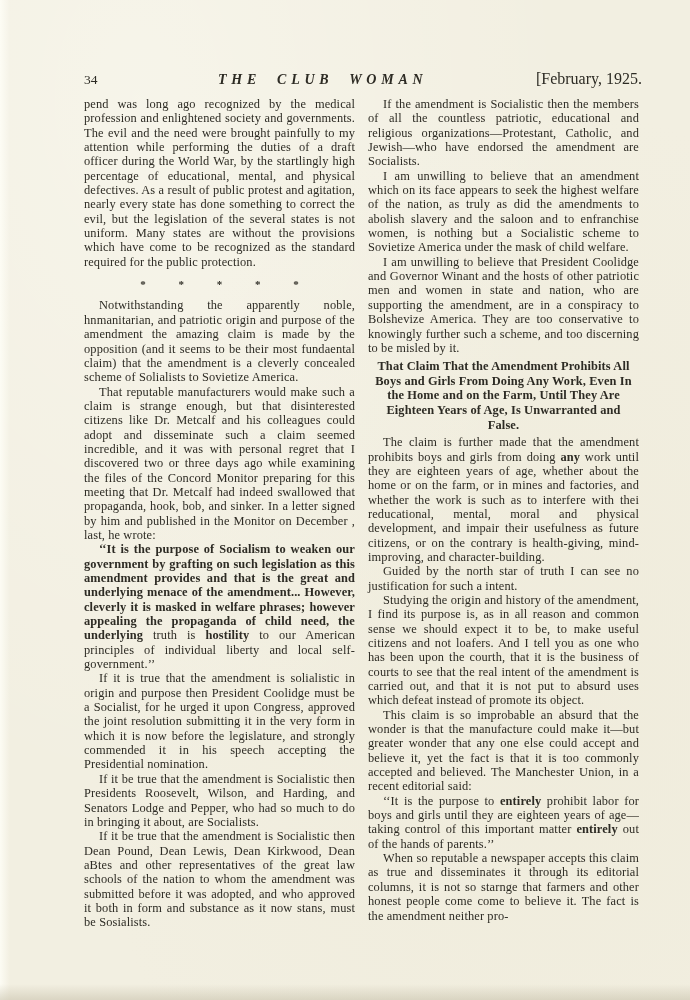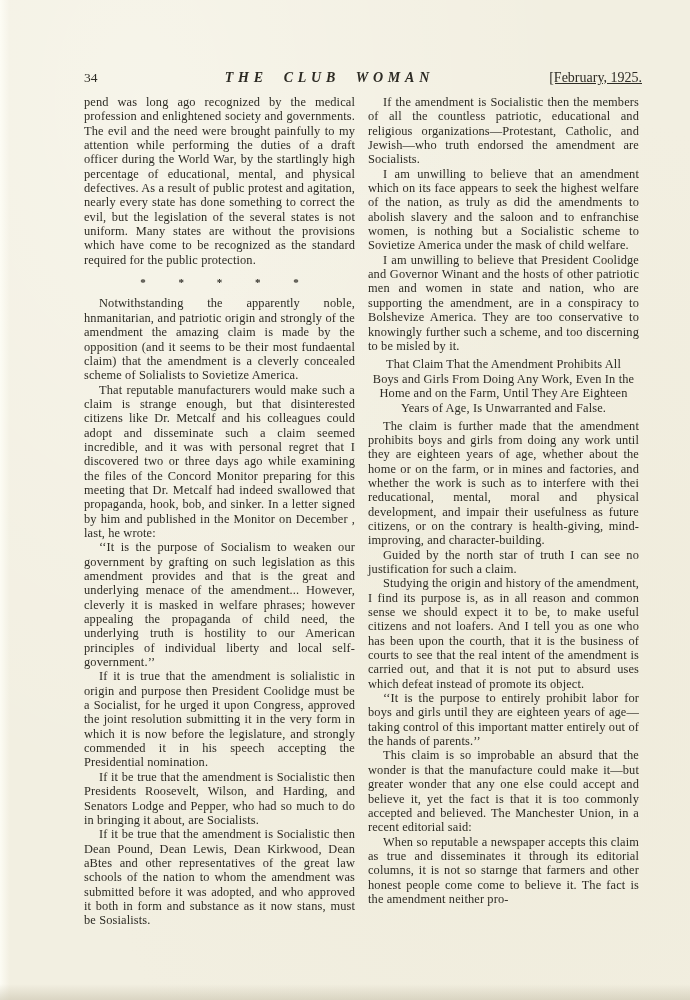--- a/index.html
+++ b/index.html
@@ -36,21 +36,21 @@
   }
   .page-number { font-size: 13.5px; }
   .journal-title {
     font-style: italic;
     font-weight: bold;
     font-size: 14px;
     letter-spacing: 0.34em;
     word-spacing: 0.55em;
     transform: translateX(6px);
   }
-  .issue-date { font-size: 14px; text-decoration: underline; }
+  .issue-date { font-size: 16px; }
   .columns {
     display: flex;
     gap: 13px;
     padding: 9px 48px 0 84px;
   }
   .col {
     width: 271px;
     font-size: 12.4px;
     line-height: 14.35px;
     text-align: justify;
@@ -68,48 +68,48 @@
     padding-left: 15px; 
   }
   p.heading {
     font-weight: bold;
     text-align: center;
     text-indent: 0;
     margin: 4px 0 3px;
     padding: 0 4px;
     line-height: 14.6px;
   }
-  .bold { font-weight: normal; }
+  .bold { font-weight: bold; }
 </style>
 </head>
 <body>
 
 <div class="page" style="color: rgb(45, 43, 36);">
   <div class="header">
     <span class="page-number">34</span>
     <span class="journal-title">THE CLUB WOMAN</span>
     <span class="issue-date">[February, 1925.</span>
   </div>
   <div class="columns">
     <div class="col" id="col-left">
         <p class="para paragraph no-indent"><span>pend was long ago recognized by the medical profession and enlightened society and governments.  The evil and the need were brought painfully to my attention while performing the duties of a draft officer during the World War, by the startlingly high percentage of educational, mental, and physical defectives.  As a result of public protest and agitation, nearly every state has done something to correct the evil, but the legislation of the several states is not uniform. Many states are without the provisions which have come to be recognized as the standard required for the public protection.</span></p>
         <p class="para separator">* * * * *</p>
-        <p class="para paragraph"><span>Notwithstanding the apparently noble, hnmanitarian, and patriotic origin and strongly of the amendment the amazing claim is made by the opposition (and it seems to be their most fundaental claim) that the amendment is a cleverly concealed scheme of Solialists to Sovietize America.</span></p>
+        <p class="para paragraph"><span>Notwithstanding the apparently noble, hnmanitarian, and patriotic origin and purpose of the amendment the amazing claim is made by the opposition (and it seems to be their most fundaental claim) that the amendment is a cleverly concealed scheme of Solialists to Sovietize America.</span></p>
         <p class="para paragraph"><span>That reputable manufacturers would make such a claim is strange enough, but that disinterested citizens like Dr. Metcalf and his colleagues could adopt and disseminate such a claim seemed incredible, and it was with personal regret that I discovered two or three days ago while examining the files of the Concord Monitor preparing for this meeting that Dr. Metcalf had indeed swallowed that propaganda, hook, bob, and sinker. In a letter signed by him and published in the Monitor on December , last, he wrote:</span></p>
         <p class="para paragraph"><span class="bold">‘‘It is the purpose of Socialism to weaken our government by grafting on such legislation as this amendment provides and that is the great and underlying menace of the amendment... However, cleverly it is masked in welfare phrases; however appealing the propaganda of child need, the underlying </span><span>truth is </span><span class="bold">hostility </span><span>to our American principles of individual liberty and local self-government.’’</span></p>
         <p class="para paragraph"><span>If it is true that the amendment is solialistic in origin and purpose then President Coolidge must be a Socialist, for he urged it upon Congress, approved the joint resolution submitting it in the very form in which it is now before the legislature, and strongly commended it in his speech accepting the Presidential nomination.</span></p>
         <p class="para paragraph"><span>If it be true that the amendment is Socialistic then Presidents Roosevelt, Wilson, and Harding, and Senators Lodge and Pepper, who had so much to do in bringing it about, are Socialists.</span></p>
         <p class="para paragraph"><span>If it be true that the amendment is Socialistic then Dean Pound, Dean Lewis, Dean Kirkwood, Dean aBtes and other representatives of the great law schools of the nation to whom the amendment was submitted before it was adopted, and who approved it both in form and substance as it now stans, must be Sosialists.</span></p>
       </div>
     <div class="col" id="col-right">
-        <p class="para paragraph"><span>If the amendment is Socialistic then the members of all the countless patriotic, educational and religious organizations—Protestant, Catholic, and Jewish—who truth endorsed the amendment are Socialists.</span></p>
+        <p class="para paragraph"><span>If the amendment is Socialistic then the members of all the countless patriotic, educational and religious organizations—Protestant, Catholic, and Jewish—who have endorsed the amendment are Socialists.</span></p>
         <p class="para paragraph"><span>I am unwilling to believe that an amendment which on its face appears to seek the highest welfare of the nation, as truly as did the amendments to abolish slavery and the saloon and to enfranchise women, is nothing but a Socialistic scheme to Sovietize  America  under  the mask of child welfare.</span></p>
         <p class="para paragraph"><span>I am unwilling to believe that President Coolidge and Governor Winant and the hosts of other patriotic men and women in state and nation, who are supporting the amendment, are in a conspiracy to Bolshevize America.  They are too conservative to knowingly further such a scheme, and too discerning to be misled by it.</span></p>
         <p class="para heading"><span class="bold">That Claim That the Amendment Prohibits All Boys and Girls From Doing Any Work, Even In the Home and on the Farm, Until They Are Eighteen Years of Age, Is Unwarranted and False.</span></p>
         <p class="para paragraph"><span>The claim is further made that the amendment prohibits boys and girls from doing </span><span class="bold">any</span><span> work until they are eighteen years of age, whether about the home or on the farm, or in mines and factories, and whether the work is such as to interfere with thei reducational, mental, moral and physical development, and impair their usefulness as future citizens, or on the contrary is health-giving, mind-improving, and character-building.</span></p>
-        <p class="para paragraph"><span>Guided by the north star of truth I can see no justification for such a claim.</span></p>
+        <p class="para paragraph"><span>Guided by the north star of truth I can see no justification for such a intent.</span></p>
         <p class="para paragraph"><span>Studying the origin and history of the amendment, I find its purpose is, as in all reason and common sense we should expect it to be, to make useful citizens and not loafers.  And I tell you as one who has been upon the courth, that it is the business of courts to see that the real intent of the amendment is carried out, and that it is not put to absurd uses which defeat instead of promote its object.</span></p>
+        <p class="para paragraph"><span>This claim is so improbable an absurd that the wonder is that the manufacture could make it—but greater wonder that any one else could accept and believe it, yet the fact is that it is too commonly accepted and believed.  The Manchester Union, in a recent editorial said:</span></p>
         <p class="para paragraph"><span>‘‘It is the purpose to </span><span class="bold">entirely</span><span> prohibit labor for boys and girls until they are eighteen years of age—taking control of this important matter </span><span class="bold">entirely</span><span> out of the hands of parents.’’</span></p>
-        <p class="para paragraph"><span>This claim is so improbable an absurd that the wonder is that the manufacture could make it—but greater wonder that any one else could accept and believe it, yet the fact is that it is too commonly accepted and believed.  The Manchester Union, in a recent editorial said:</span></p>
         <p class="para paragraph"><span>When so reputable a newspaper accepts this claim as true and disseminates it through its editorial columns, it is not so starnge that farmers and other honest people come come to believe it.  The fact is the amendment neither pro-</span></p>
       </div>
   </div>
 </div>
 
 </body></html>

